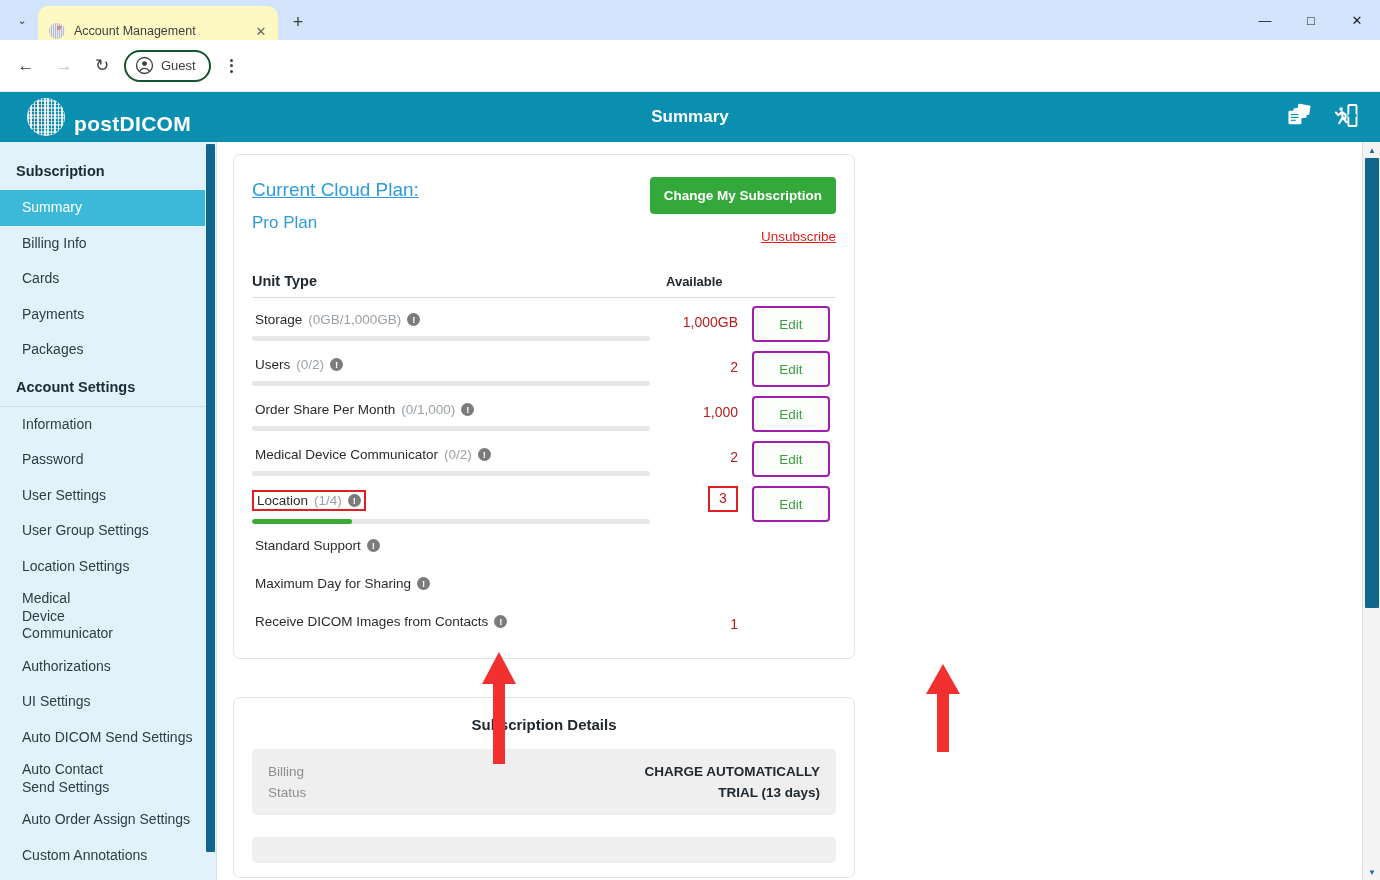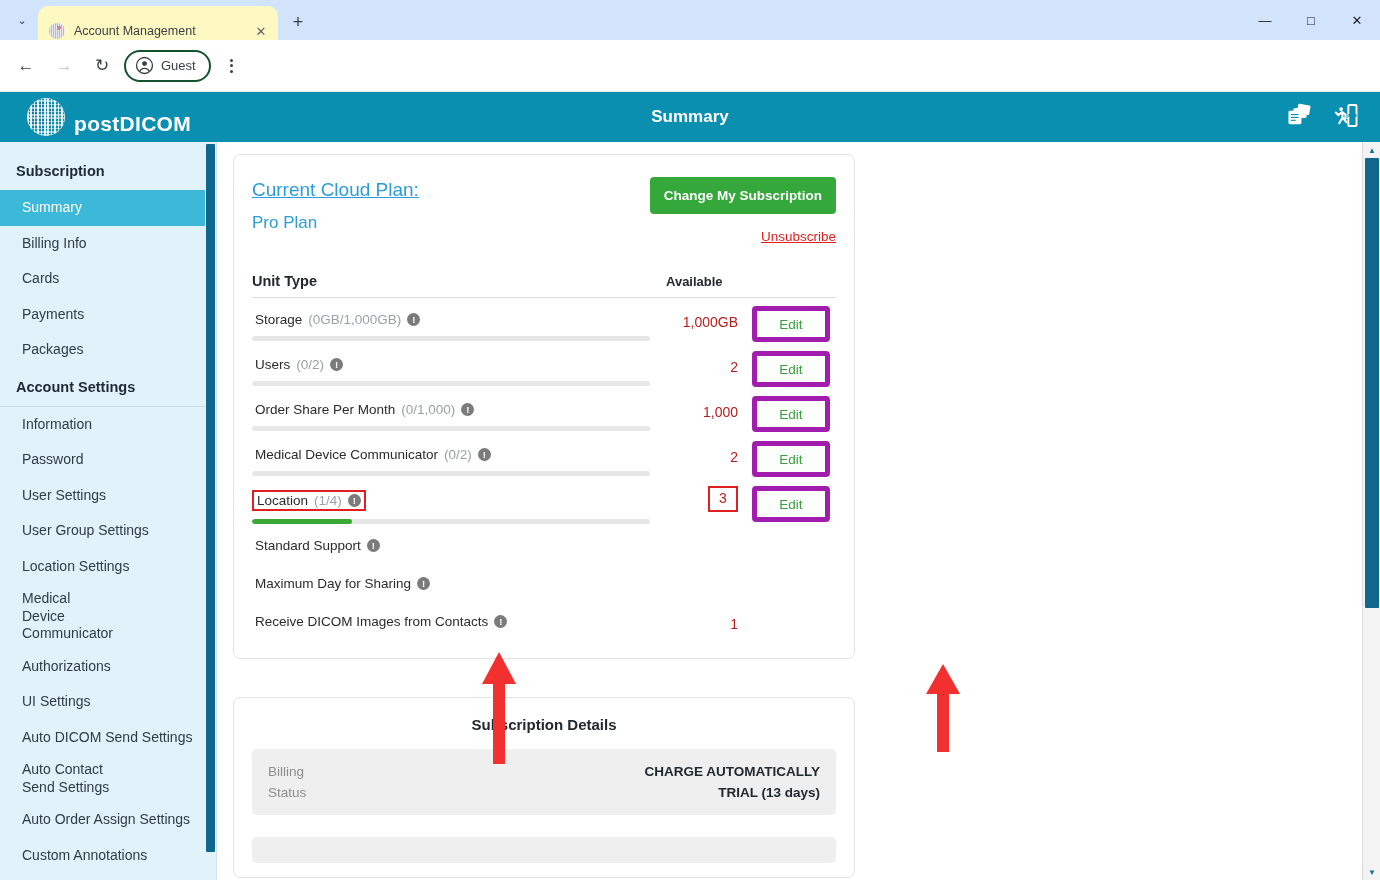--- a/index.html
+++ b/index.html
@@ -200,21 +200,21 @@
   .unit-right { width: 186px; display: flex; align-items: flex-start; padding-top: 8px; }
   .avail {
     width: 88px; text-align: right; font-size: 14px; color: #b91c1c; padding-top: 8px;
   }
   .avail.boxed {
     border: 2px solid #e02020; text-align: center; width: 30px;
     margin-left: 58px; padding: 2px 0; line-height: 1.25;
   }
   .btn-edit {
     margin-left: 14px; width: 78px; height: 36px;
-    border: 5px solid #a21caf; border-radius: 4px; background: #fbfefb;
+    border: 2px solid #a21caf; border-radius: 4px; background: #fbfefb;
     color: #3c9e41; font-size: 13.5px;
     font-family: "Liberation Sans", sans-serif;
   }
 
   .info-ico {
     width: 13px; height: 13px; border-radius: 50%; background: #7b7b7b;
     display: inline-flex; align-items: center; justify-content: center;
     color: #fff; font-size: 9.5px; font-weight: 700; line-height: 1;
     flex: 0 0 auto;
   }

